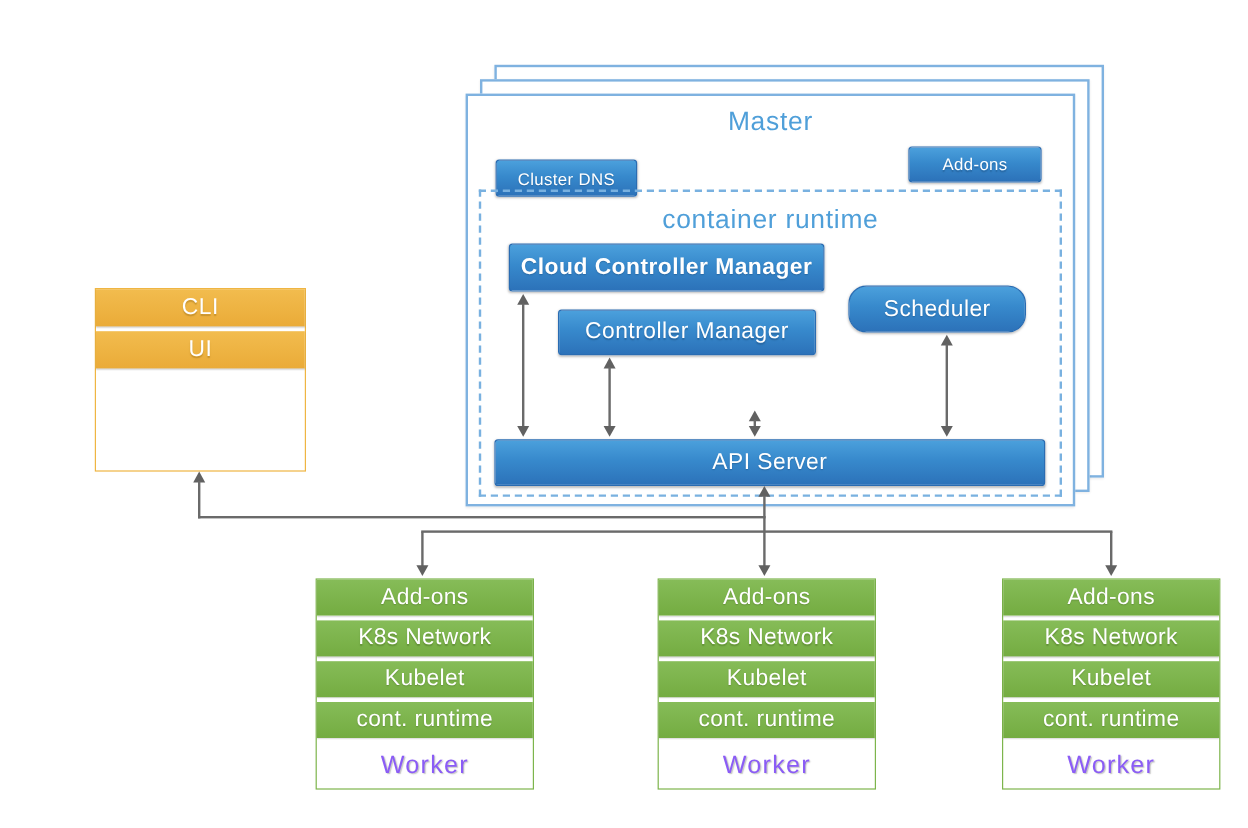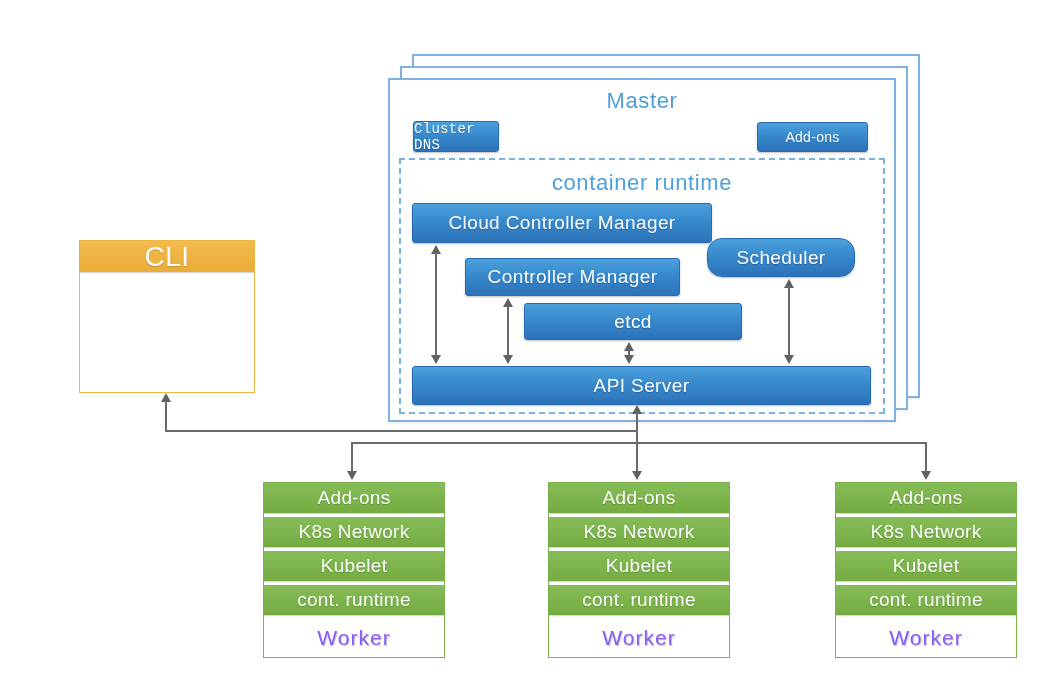--- a/index.html
+++ b/index.html
@@ -24,21 +24,21 @@
     border:1px solid #2a6cb2;border-radius:3px;color:#fff;font-size:19px;
     letter-spacing:.4px;text-shadow:0 1px 1px rgba(20,60,100,.35);
     box-shadow:0 1px 2px rgba(0,0,0,.25);box-sizing:border-box;}
   .bluebox.small{font-size:14px;letter-spacing:.3px;}
 
   
   .access{position:absolute;left:79px;top:240px;width:176px;height:153px;
     background:#fff;border:1px solid #efb542;box-sizing:border-box;
     display:flex;flex-direction:column;gap:4px;}
   .orow{flex:none;height:31px;display:flex;align-items:center;justify-content:center;
-    background:linear-gradient(180deg,#f2bc4e,#eaab38);color:#fff;font-size:28px;
+    background:linear-gradient(180deg,#f2bc4e,#eaab38);color:#fff;font-size:19px;
     letter-spacing:.5px;text-shadow:0 1px 1px rgba(130,90,10,.35);
     box-shadow:0 1px 1px rgba(0,0,0,.15);}
   .afooter{flex:1;display:flex;align-items:center;justify-content:center;
     color:#efb542;font-size:21px;letter-spacing:1px;
     text-shadow:1px 1px 1px rgba(120,120,120,.45);}
 
   
   .worker{position:absolute;top:482px;width:182px;height:176px;background:#fff;
     border:1px solid #7db54c;box-sizing:border-box;
     display:flex;flex-direction:column;gap:4px;}
@@ -67,54 +67,54 @@
 <body>
 
 <div id="stage">
 
   <div class="master-layer" style="left:412px;top:54px;"></div>
   <div class="master-layer" style="left:400px;top:66px;"></div>
 
   <div class="master-front">
     <div class="blue-title" style="top:8px;">Master</div>
 
-    <div class="bluebox small" style="left:23px;top:41px;width:86px;height:31px;font-family:Liberation Mono, monospace;">Cluster DNS</div>
+    <div class="bluebox small" style="left:23px;top:53px;width:118px;height:31px;">Cluster DNS</div>
 
     <div class="bluebox small" style="left:367px;top:42px;width:111px;height:30px;">Add-ons</div>
 
     <div class="cruntime">
       <div class="blue-title" style="top:10px;">container runtime</div>
 
-      <div class="bluebox" style="left:11px;top:43px;width:300px;height:40px;">Cloud Controller Manager</div>
+      <div class="bluebox" style="left:23px;top:43px;width:263px;height:40px;font-weight:bold;">Cloud Controller Manager</div>
 
       <div class="bluebox" style="left:64px;top:98px;width:215px;height:38px;">Controller Manager</div>
 
       <div class="bluebox" style="left:306px;top:78px;width:148px;height:39px;border-radius:15px;">Scheduler</div>
 
-      <div class="bluebox" style="left:123px;top:143px;width:218px;height:37px;">etcd</div>
 
       <div class="bluebox" style="left:11px;top:206px;width:459px;height:39px;">API Server</div>
     </div>
   </div>
 
   <div class="darrow" style="left:431px;top:245px;height:119px;">
       <div class="ln"></div>
     </div>
   <div class="darrow" style="left:503px;top:298px;height:66px;">
       <div class="ln"></div>
     </div>
   <div class="darrow" style="left:624px;top:342px;height:22px;">
       <div class="ln"></div>
     </div>
   <div class="darrow" style="left:784px;top:279px;height:85px;">
       <div class="ln"></div>
     </div>
 
   <div class="access">
     <div class="orow">CLI</div>
+    <div class="orow">UI</div>
   </div>
 
   <div class="darrow" style="left:632px;top:405px;height:75px;">
       <div class="ln"></div>
     </div>
 
   <div class="hline" style="left:165px;top:430px;width:473px;"></div>
   <div class="uarrow" style="left:161px;top:393px;height:39px;">
       <div class="ln"></div>
     </div>

